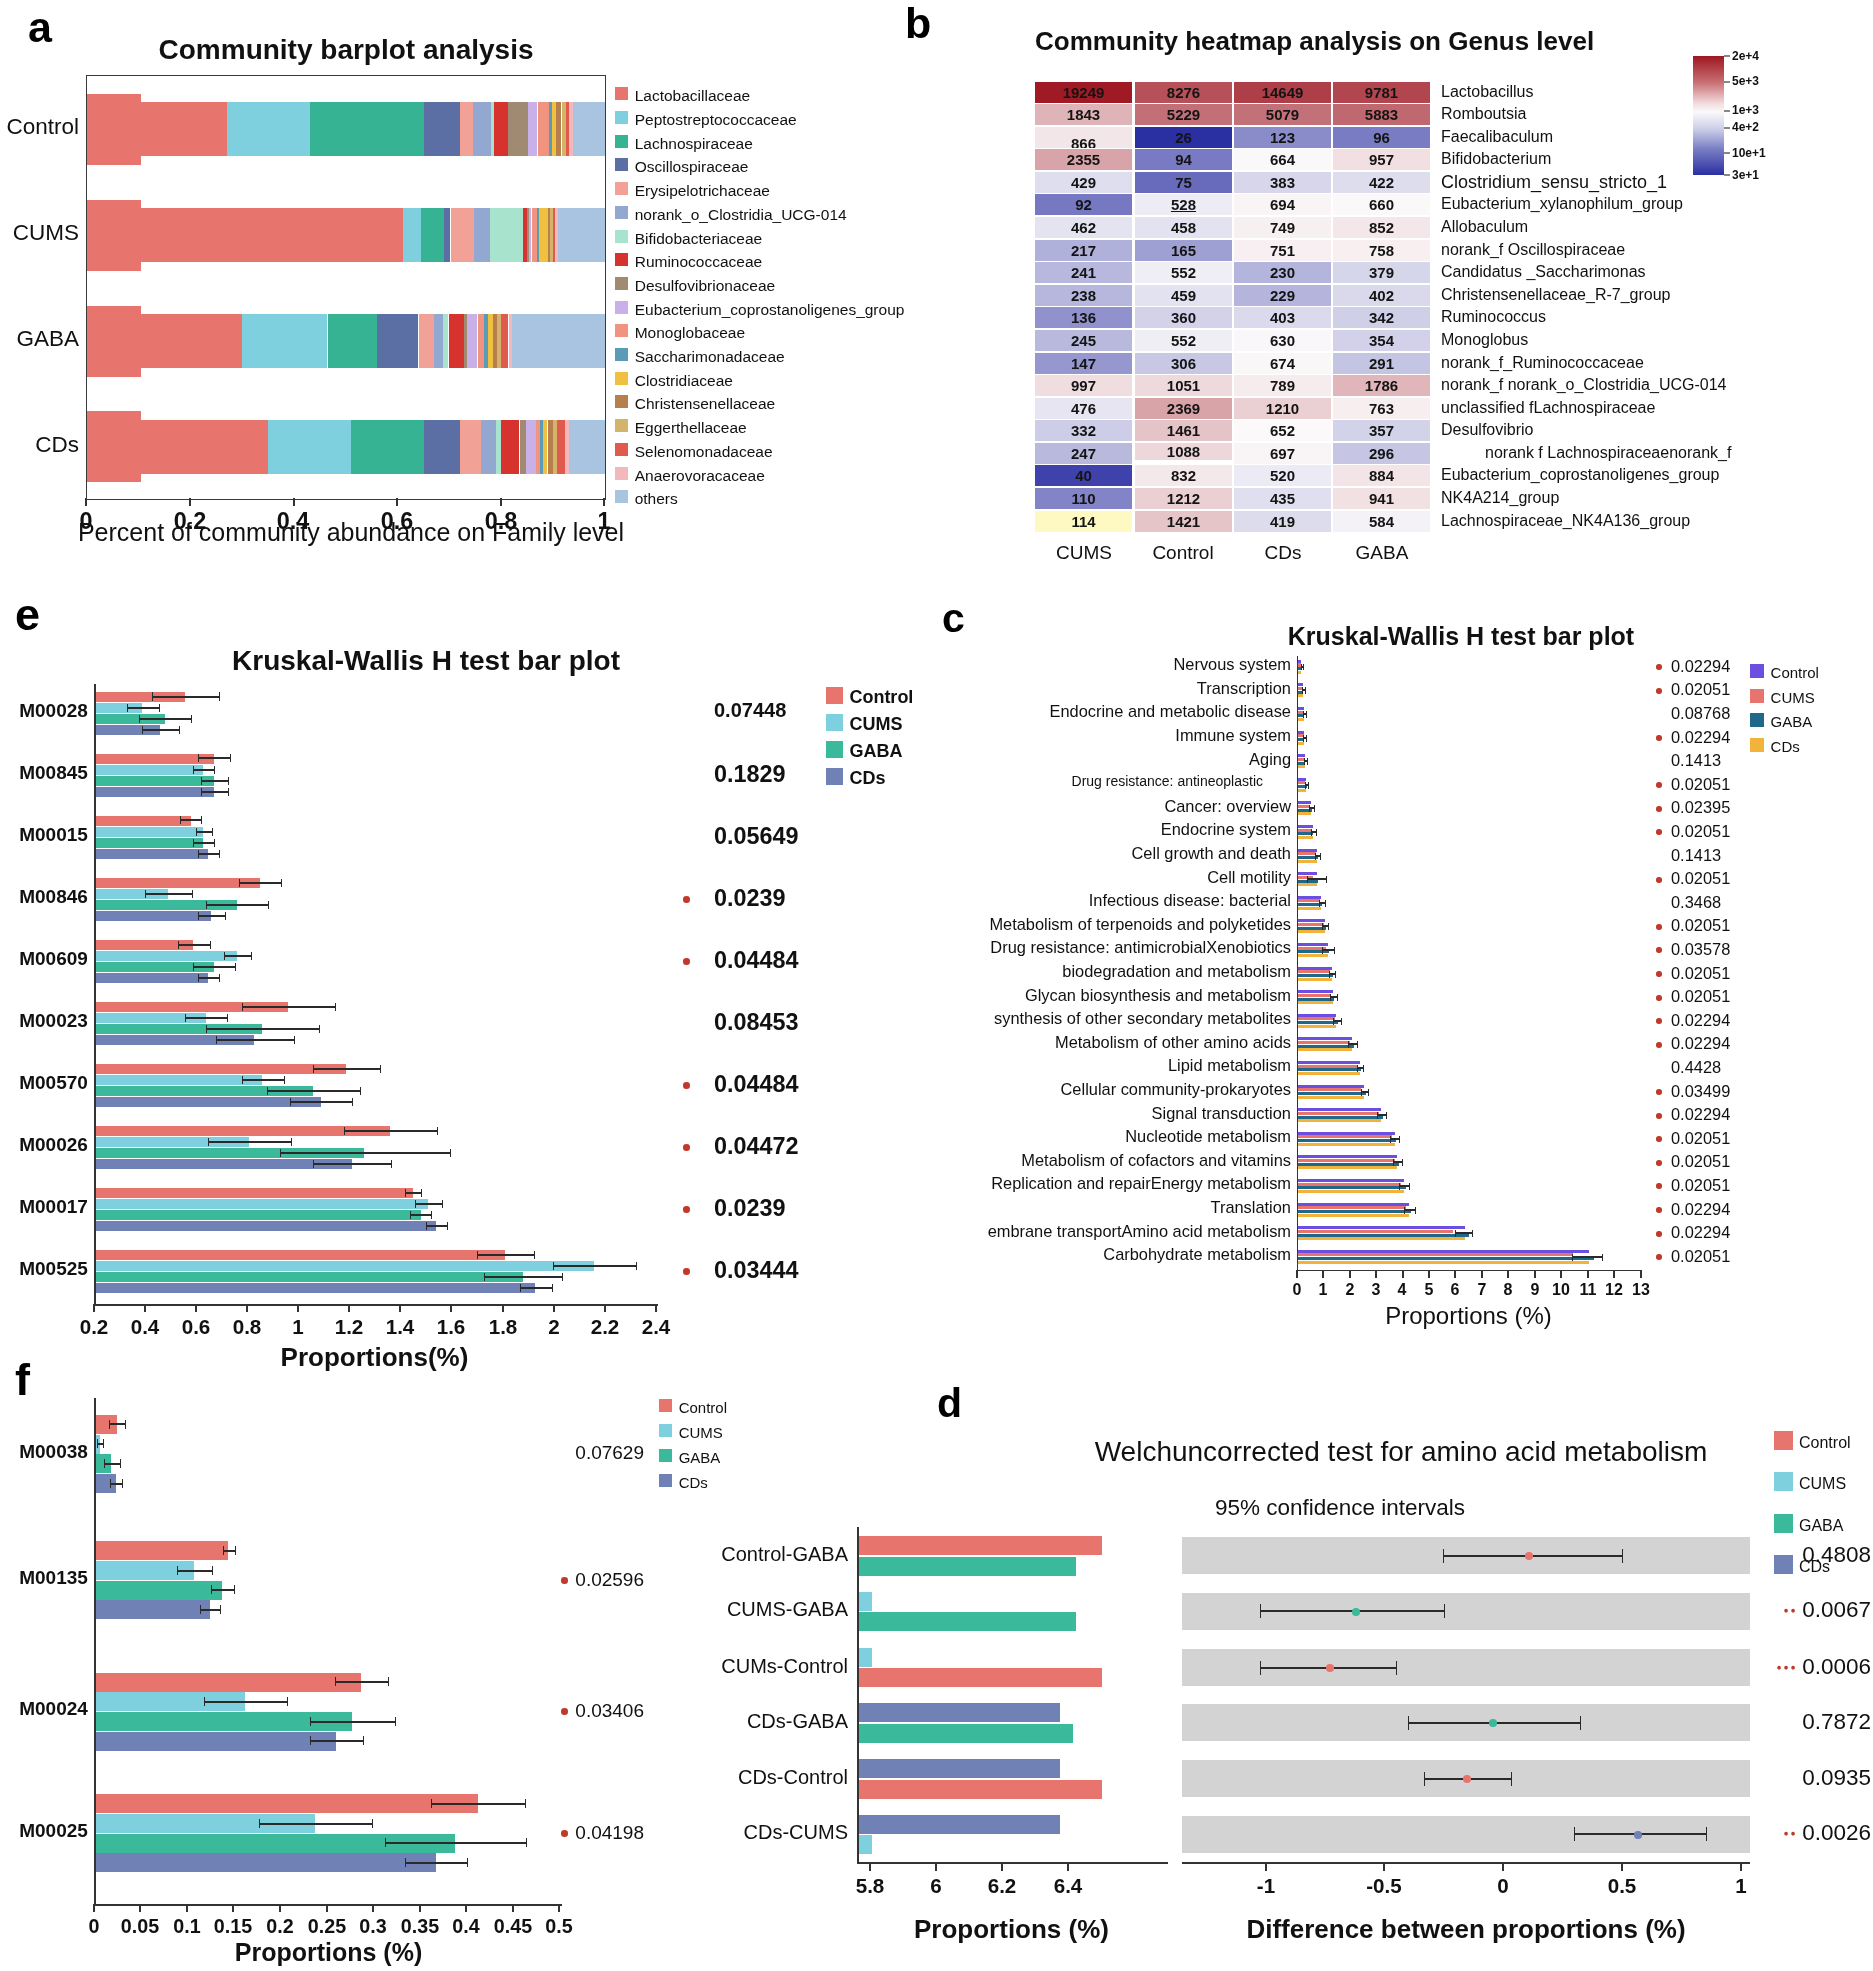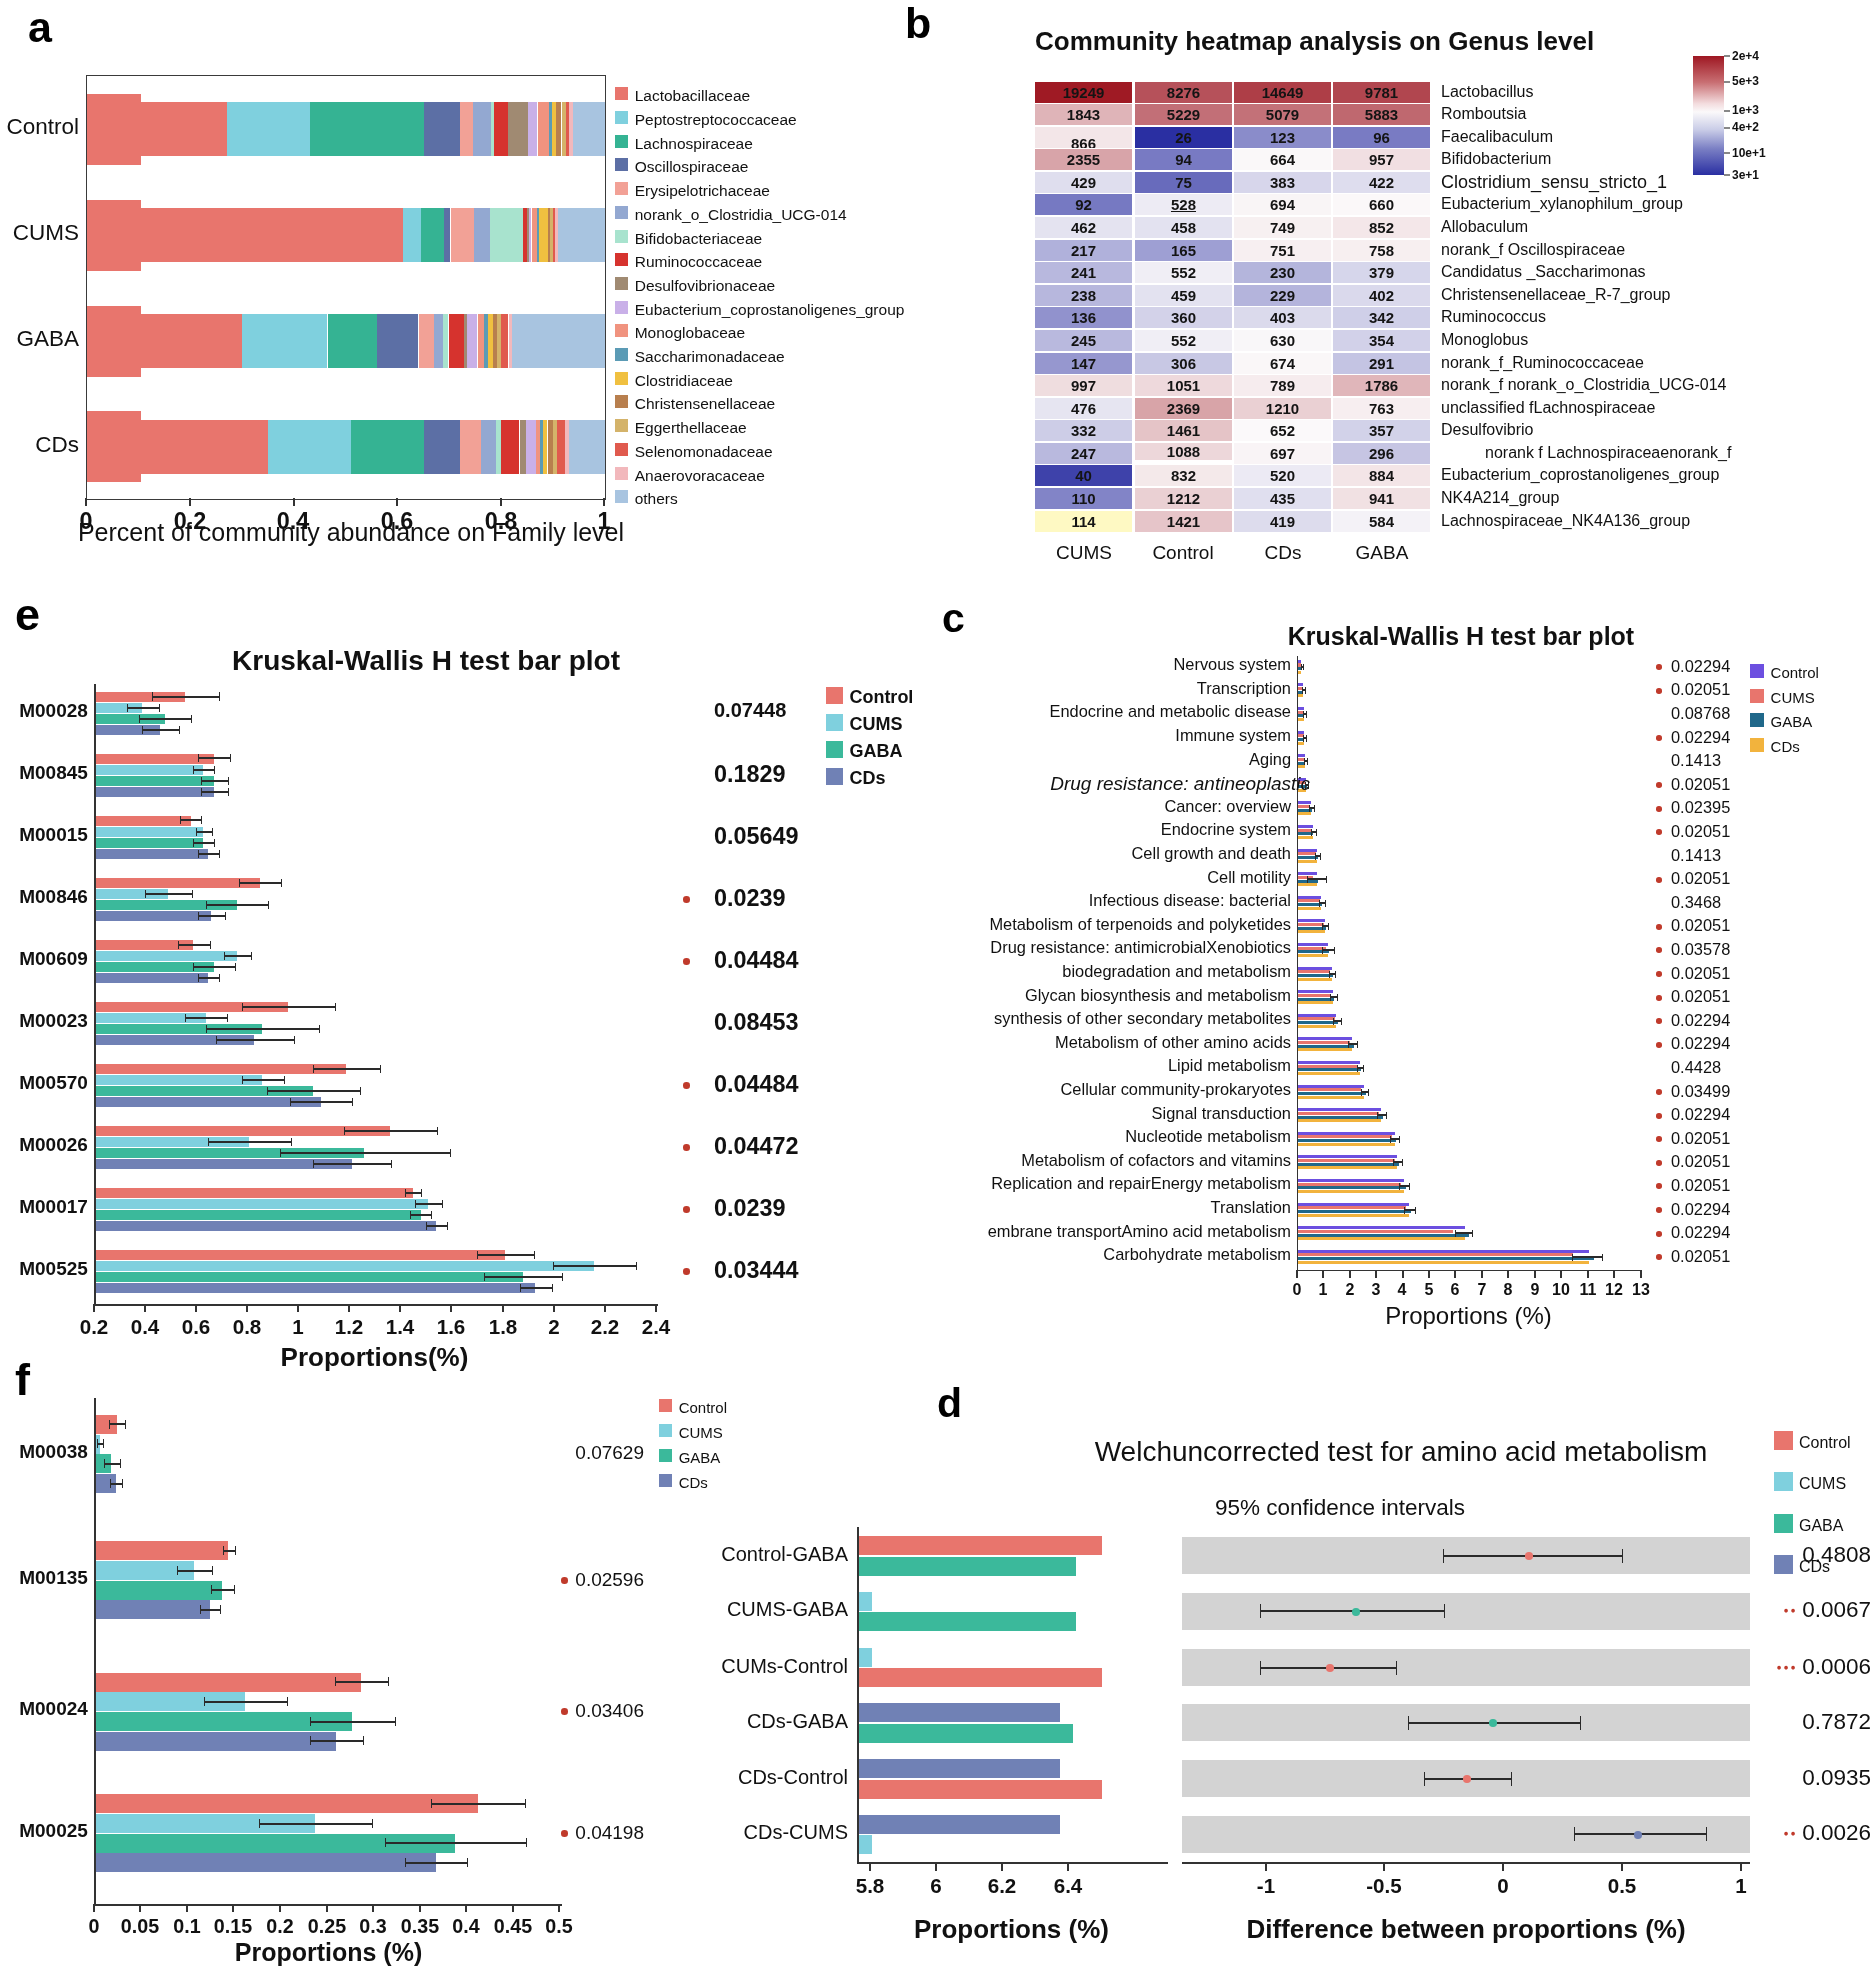--- a/index.html
+++ b/index.html
@@ -22,20 +22,21 @@
   .hlab{position:absolute;white-space:nowrap;color:#111;}
   .liT{position:absolute;white-space:nowrap;color:#111;}
   .sw{position:absolute;}
 </style>
 </head>
 <body>
 
 <div id="root">
 
   <div class="plabel" style="left:28px;top:5.6px;font-size:43px;">a</div>
+  <div class="ptitle" style="left:112px;top:34px;width:468px;font-size:28px;">Community barplot analysis</div>
   <div id="a-plot" class="plot" style="left:86px;top:75px;width:518px;height:423px;border:1.9px solid #3a3a3a;">
       <div class="bar" style="left: 0px; top: 18px; width: 54px; height: 71px; background: rgb(232, 117, 109);"></div>
       <div class="bar" style="left: 0px; top: 26px; width: 140px; height: 54px; background: rgb(232, 117, 109);"></div>
       <div class="bar" style="left: 140px; top: 26px; width: 83px; height: 54px; background: rgb(127, 208, 222);"></div>
       <div class="bar" style="left: 223px; top: 26px; width: 114px; height: 54px; background: rgb(53, 179, 147);"></div>
       <div class="bar" style="left: 337px; top: 26px; width: 36px; height: 54px; background: rgb(92, 111, 165);"></div>
       <div class="bar" style="left: 373px; top: 26px; width: 13px; height: 54px; background: rgb(242, 161, 150);"></div>
       <div class="bar" style="left: 386px; top: 26px; width: 18px; height: 54px; background: rgb(147, 168, 209);"></div>
       <div class="bar" style="left: 404px; top: 26px; width: 2.6px; height: 54px; background: rgb(168, 227, 206);"></div>
       <div class="bar" style="left: 407px; top: 26px; width: 14px; height: 54px; background: rgb(214, 51, 46);"></div>
@@ -628,21 +629,21 @@
       <div class="rowlab" style="left: 916px; top: 679px; width: 375px; font-size: 16.4px; font-weight: normal;">Transcription</div>
       <div class="sigdot" style="left: 1656px; top: 688px; width: 5.6px; height: 5.6px; background: rgb(192, 58, 43);"></div>
       <div class="pval" style="left: 1671px; top: 680px; width: 89px; font-size: 16.4px; font-weight: normal; text-align: left;">0.02051</div>
       <div class="rowlab" style="left: 916px; top: 702px; width: 375px; font-size: 16.4px; font-weight: normal;">Endocrine and metabolic disease</div>
       <div class="pval" style="left: 1671px; top: 704px; width: 89px; font-size: 16.4px; font-weight: normal; text-align: left;">0.08768</div>
       <div class="rowlab" style="left: 916px; top: 726px; width: 375px; font-size: 16.4px; font-weight: normal;">Immune system</div>
       <div class="sigdot" style="left: 1656px; top: 735px; width: 5.6px; height: 5.6px; background: rgb(192, 58, 43);"></div>
       <div class="pval" style="left: 1671px; top: 728px; width: 89px; font-size: 16.4px; font-weight: normal; text-align: left;">0.02294</div>
       <div class="rowlab" style="left: 916px; top: 750px; width: 375px; font-size: 16.4px; font-weight: normal;">Aging</div>
       <div class="pval" style="left: 1671px; top: 751px; width: 89px; font-size: 16.4px; font-weight: normal; text-align: left;">0.1413</div>
-      <div class="rowlab" style="left: 935px; top: 773px; width: 375px; font-size: 19px; font-weight: normal; font-style: italic;">Drug resistance: antineoplastic</div>
+      <div class="rowlab" style="left: 888px; top: 773px; width: 375px; font-size: 14px; font-weight: normal;">Drug resistance: antineoplastic</div>
       <div class="sigdot" style="left: 1656px; top: 782px; width: 5.6px; height: 5.6px; background: rgb(192, 58, 43);"></div>
       <div class="pval" style="left: 1671px; top: 775px; width: 89px; font-size: 16.4px; font-weight: normal; text-align: left;">0.02051</div>
       <div class="rowlab" style="left: 916px; top: 797px; width: 375px; font-size: 16.4px; font-weight: normal;">Cancer: overview</div>
       <div class="sigdot" style="left: 1656px; top: 806px; width: 5.6px; height: 5.6px; background: rgb(192, 58, 43);"></div>
       <div class="pval" style="left: 1671px; top: 798px; width: 89px; font-size: 16.4px; font-weight: normal; text-align: left;">0.02395</div>
       <div class="rowlab" style="left: 916px; top: 820px; width: 375px; font-size: 16.4px; font-weight: normal;">Endocrine system</div>
       <div class="sigdot" style="left: 1656px; top: 829px; width: 5.6px; height: 5.6px; background: rgb(192, 58, 43);"></div>
       <div class="pval" style="left: 1671px; top: 822px; width: 89px; font-size: 16.4px; font-weight: normal; text-align: left;">0.02051</div>
       <div class="rowlab" style="left: 916px; top: 844px; width: 375px; font-size: 16.4px; font-weight: normal;">Cell growth and death</div>
       <div class="pval" style="left: 1671px; top: 846px; width: 89px; font-size: 16.4px; font-weight: normal; text-align: left;">0.1413</div>

